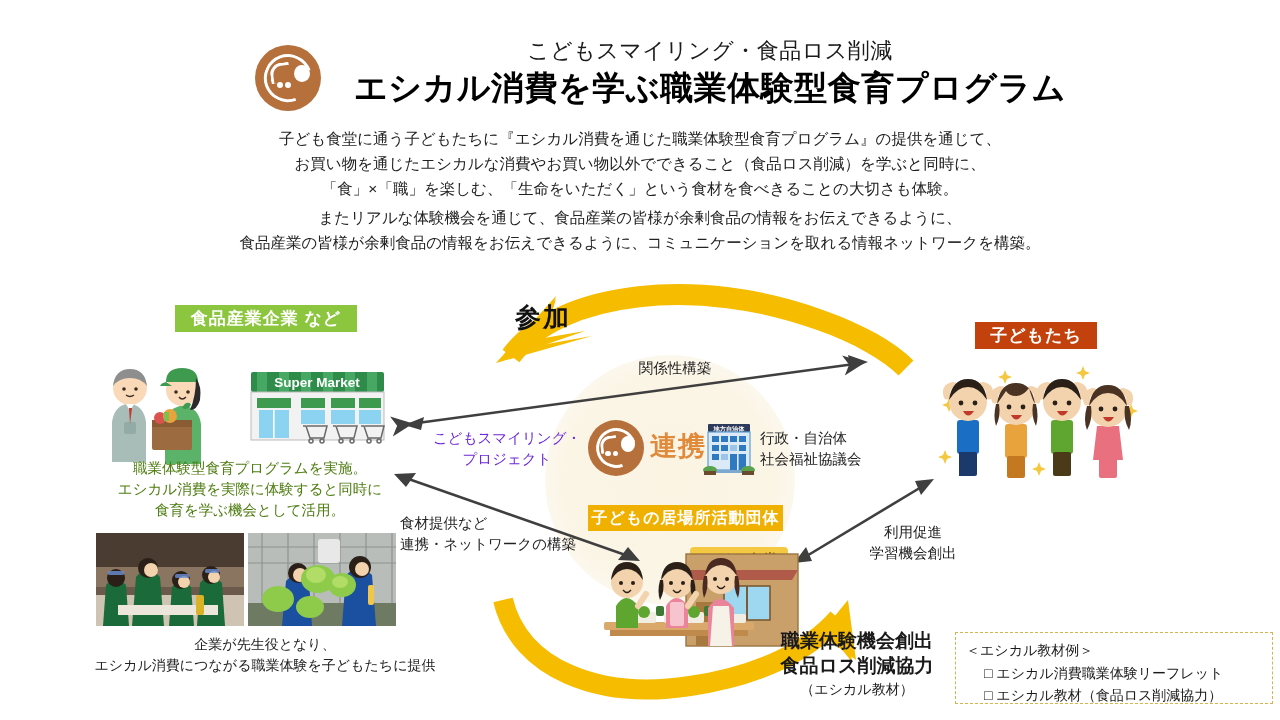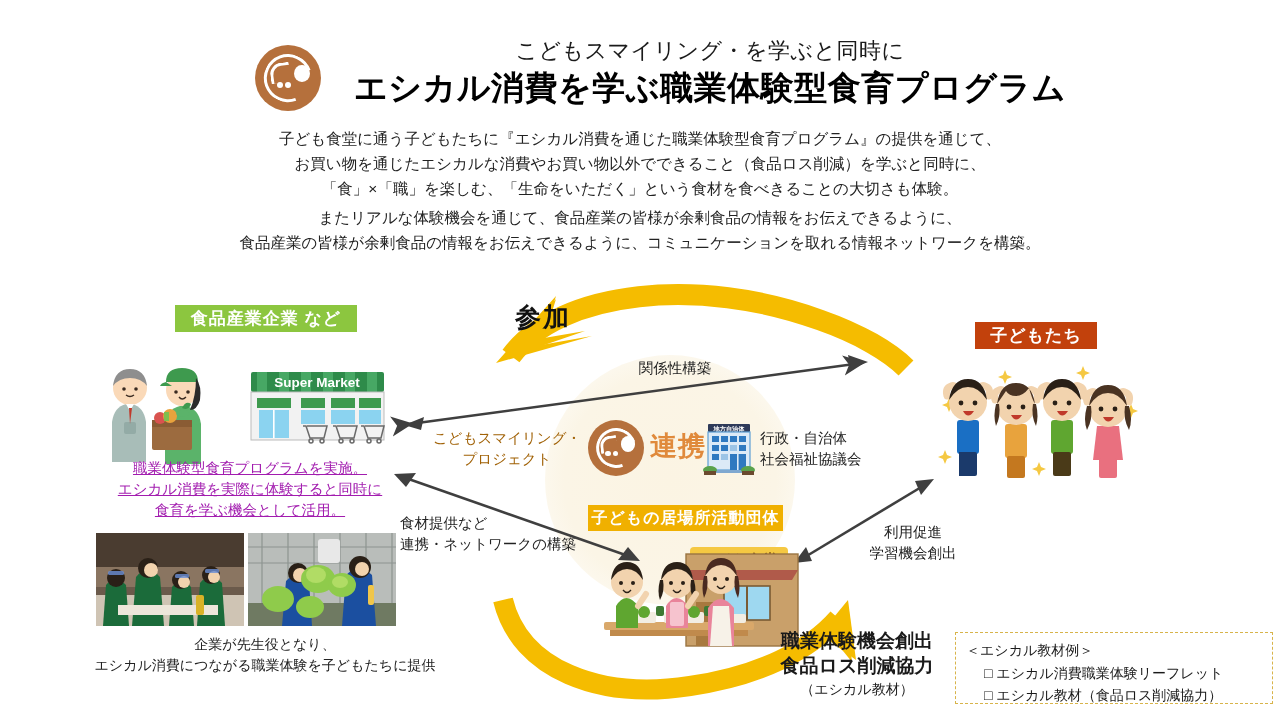--- a/index.html
+++ b/index.html
@@ -100,42 +100,42 @@
   #center-logo .cheek.c2 { left: 44%; }
 
   #renkei {
     position: absolute; left: 650px; top: 428px;
     font-size: 27px; font-weight: 700; color: #E08A3C;
     letter-spacing: 1px;
   }
 
   #lbl-smiling {
     position: absolute; left: 432px; top: 428px; width: 150px;
-    text-align: center; font-size: 14.5px; color: #a16207; line-height: 21px;
+    text-align: center; font-size: 14.5px; color: #6d28d9; line-height: 21px;
   }
   #lbl-gyosei {
     position: absolute; left: 760px; top: 428px; width: 160px;
     text-align: left; font-size: 14.5px; color: #222; line-height: 21px;
   }
 
   
   #bldg { position: absolute; left: 700px; top: 416px; width: 58px; height: 62px; }
 
   
   .flabel {
     position: absolute; font-size: 14.5px; color: #222; line-height: 21px;
   }
   #lbl-kankei { left: 605px; top: 358px; width: 140px; text-align: center; }
   #lbl-shokuzai { left: 400px; top: 513px; width: 210px; text-align: left; }
   #lbl-riyou   { left: 838px; top: 522px; width: 150px; text-align: center; }
 
   
   #txt-left-1 {
     position: absolute; left: 90px; top: 458px; width: 320px;
-    text-align: center; font-size: 14.5px; color: #a21caf; line-height: 21px; text-decoration: underline;
+    text-align: center; font-size: 14.5px; color: #4d7c0f; line-height: 21px;
   }
   #txt-left-2 {
     position: absolute; left: 45px; top: 634px; width: 440px;
     text-align: center; font-size: 14px; color: #222; line-height: 21px;
   }
 
   
   #txt-kikai {
     position: absolute; left: 752px; top: 628px; width: 210px;
     text-align: center; color: #1a1a1a;
@@ -188,21 +188,21 @@
 <div id="stage">
 
   <div class="logo-mark" id="hdr-logo">
     <div class="face"></div>
     <div class="swoosh"></div>
     <div class="eye"></div>
     <div class="cheek c1"></div>
     <div class="cheek c2"></div>
   </div>
 
-  <div id="title-sub">こどもスマイリング・を学ぶと同時に</div>
+  <div id="title-sub">こどもスマイリング・食品ロス削減</div>
   <div id="title-main">エシカル消費を学ぶ職業体験型食育プログラム</div>
 
   <div class="para" id="para-1">
     <div>子ども食堂に通う子どもたちに『エシカル消費を通じた職業体験型食育プログラム』の提供を通じて、</div>
     <div>お買い物を通じたエシカルな消費やお買い物以外でできること（食品ロス削減）を学ぶと同時に、</div>
     <div>「食」×「職」を楽しむ、「生命をいただく」という食材を食べきることの大切さも体験。</div>
   </div>
 
   <div class="para" id="para-2">
     <div>またリアルな体験機会を通じて、食品産業の皆様が余剰食品の情報をお伝えできるように、</div>

